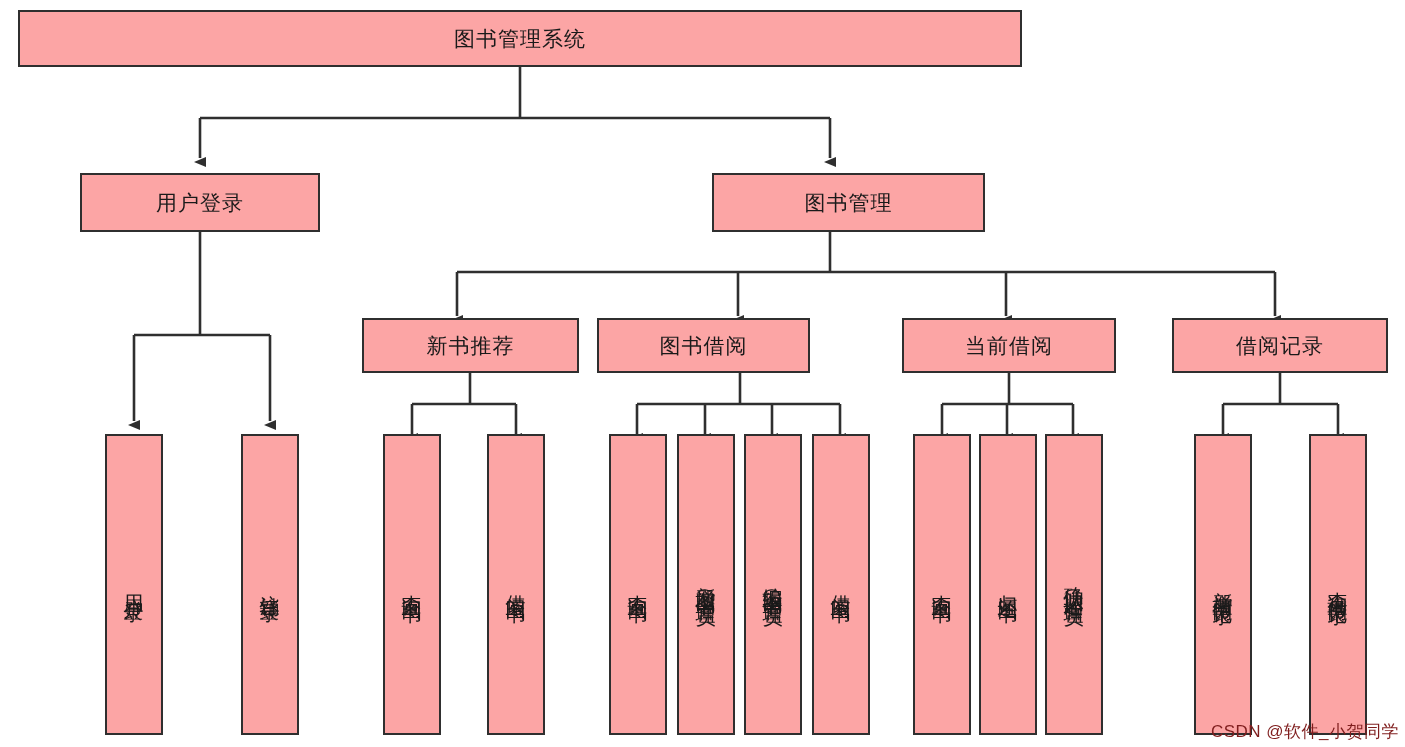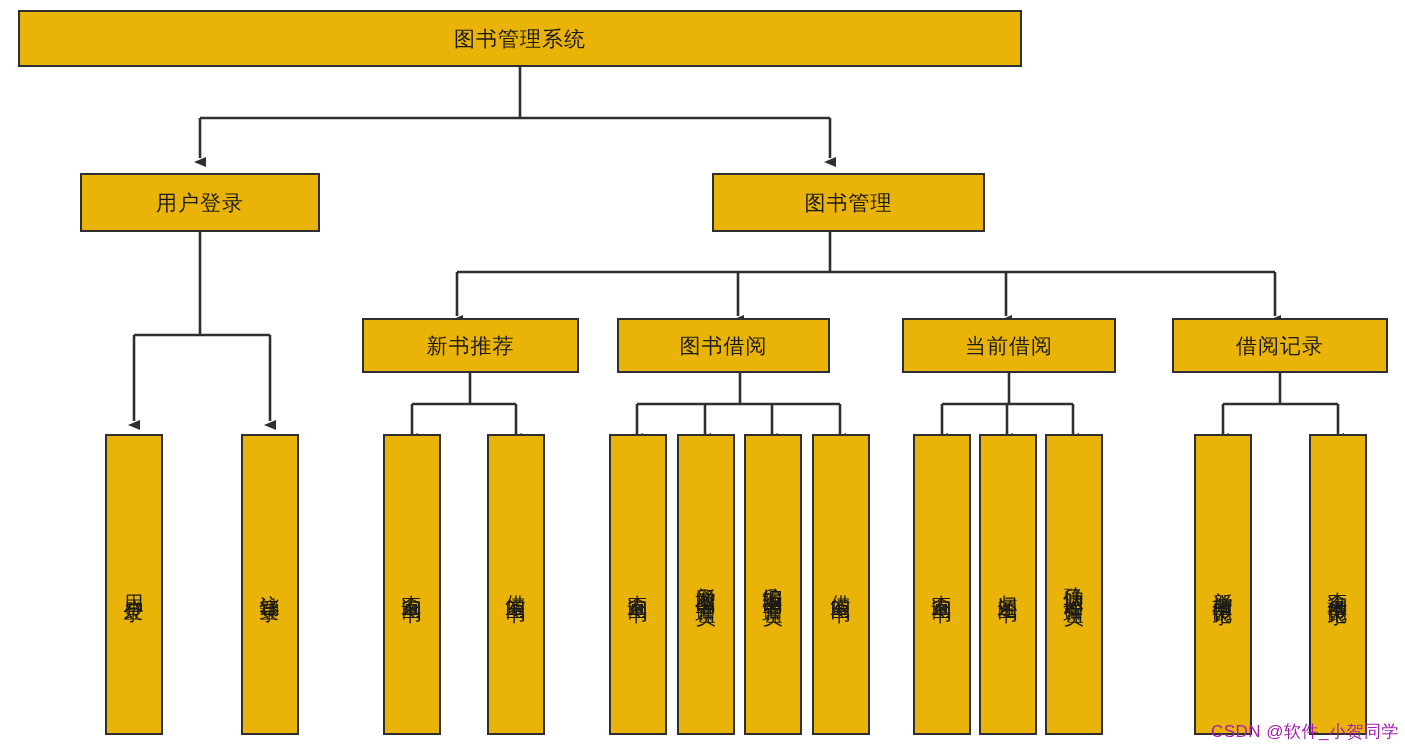--- a/index.html
+++ b/index.html
@@ -21,21 +21,21 @@
     position: absolute;
     left: 0;
     top: 0;
     width: 1405px;
     height: 747px;
   }
   .node-box {
     position: absolute;
     box-sizing: border-box;
     border: 2px solid #2f2f2f;
-    background: #eab308;
+    background: #fca5a5;
     display: flex;
     align-items: center;
     justify-content: center;
     color: #1a1a1a;
   }
   .node-box.horizontal {
     font-size: 21px;
     letter-spacing: 1px;
   }
   .node-box.vertical {
@@ -50,21 +50,21 @@
     color: #1a1a1a;
   }
   .htext {
     white-space: nowrap;
   }
   #watermark {
     position: absolute;
     right: 6px;
     bottom: 4px;
     font-size: 17px;
-    color: #a21caf;
+    color: #7f1d1d;
     letter-spacing: 0.5px;
     white-space: nowrap;
     pointer-events: none;
   }
 </style>
 </head>
 <body>
 
 <div id="canvas">
 
@@ -125,21 +125,21 @@
   <div class="node-box horizontal" style="left:80px; top:173px; width:240px; height:59px;">
     <span class="htext">用户登录</span>
   </div>
   <div class="node-box horizontal" style="left:712px; top:173px; width:273px; height:59px;">
     <span class="htext">图书管理</span>
   </div>
 
   <div class="node-box horizontal" style="left:362px; top:318px; width:217px; height:55px;">
     <span class="htext">新书推荐</span>
   </div>
-  <div class="node-box horizontal" style="left:617px; top:318px; width:213px; height:55px;">
+  <div class="node-box horizontal" style="left:597px; top:318px; width:213px; height:55px;">
     <span class="htext">图书借阅</span>
   </div>
   <div class="node-box horizontal" style="left:902px; top:318px; width:214px; height:55px;text-align:right;">
     <span class="htext">当前借阅</span>
   </div>
   <div class="node-box horizontal" style="left:1172px; top:318px; width:216px; height:55px;">
     <span class="htext">借阅记录</span>
   </div>
 
   <div class="node-box vertical" style="left:105px; top:434px; width:58px; height:301px;">

